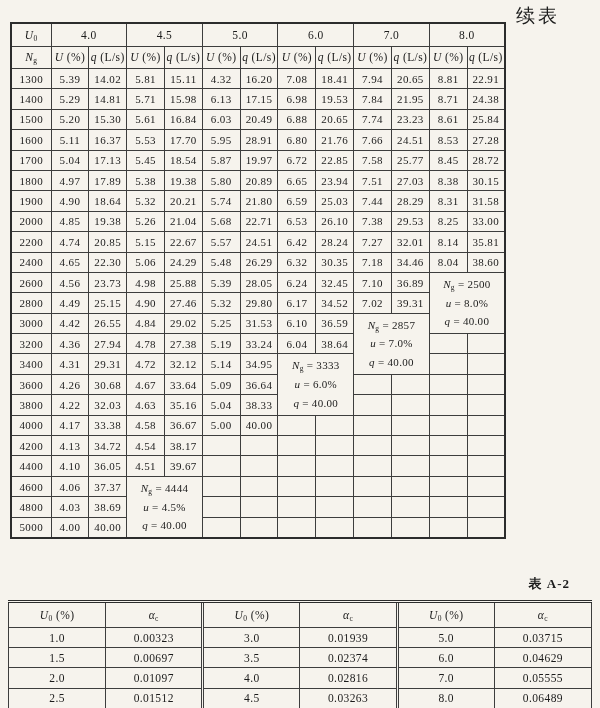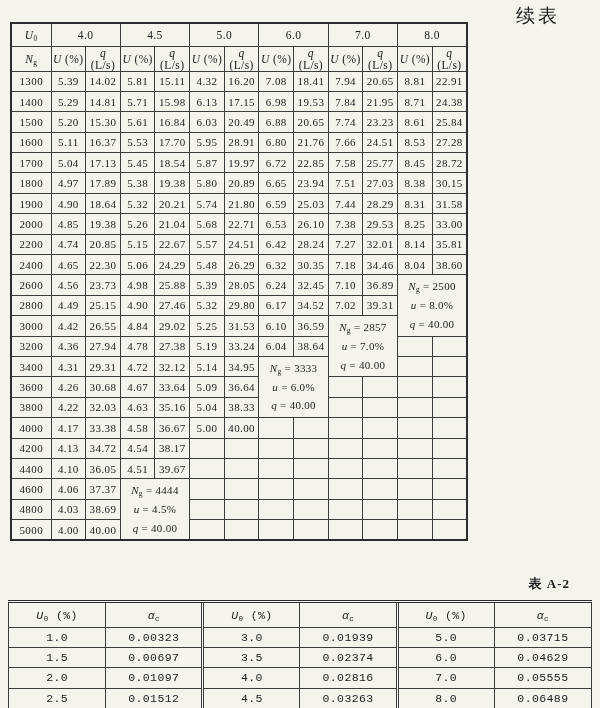--- a/index.html
+++ b/index.html
@@ -9,21 +9,21 @@
     font-family:"Liberation Serif","DejaVu Serif",serif;
   }
   table{border-collapse:collapse;table-layout:fixed;background:transparent;}
   i{font-style:italic;font-family:inherit;}
   sub{font-size:7.5px;line-height:0;vertical-align:-2px;}
 
   .continued{position:absolute;top:3px;right:40px;font-size:19px;letter-spacing:3px;}
 
   
   .main-table{
-    position:absolute;top:22px;left:10px;width:458px;
+    position:absolute;top:22px;left:10px;width:496px;
     font-size:11px;border:2px solid #2c2c2c;
   }
   .main-table th,.main-table td{
     border:1px solid #3d3d3d;text-align:center;vertical-align:middle;
     font-weight:normal;padding:0;letter-spacing:0.4px;
   }
   .main-table thead th{height:21.5px;font-size:11.5px;}
   .main-table tbody th,.main-table tbody td{height:19.4px;}
   .main-table td.note{font-size:11px;letter-spacing:0.3px;}
   .main-table td.note div{line-height:18.8px;}
@@ -34,21 +34,21 @@
     position:absolute;top:575px;left:8px;right:8px;
     text-align:center;font-size:13px;font-weight:bold;letter-spacing:0.5px;
   }
   .title-alpha{margin:0 3px;}
   .coeff-label{position:absolute;right:22px;top:0;letter-spacing:1px;}
   .coeff-table{
     position:absolute;top:600px;left:8px;width:584px;font-size:11.5px;
   }
   .coeff-table th,.coeff-table td{
     border:1px solid #3d3d3d;text-align:center;vertical-align:middle;
-    font-weight:normal;padding:0;letter-spacing:0.4px;font-family:Liberation Mono, monospace;
+    font-weight:normal;padding:0;letter-spacing:0.4px;
   }
   .coeff-table thead th{height:24px;}
   .coeff-table tbody td{height:19.2px;}
   .coeff-table thead tr:first-child th{border-top:3px double #2c2c2c;}
   .coeff-table tbody tr:last-child td{border-bottom:3px double #2c2c2c;}
   .coeff-table .gs{border-left:3px double #3d3d3d;}
 </style>
 </head>
 <body>
 

